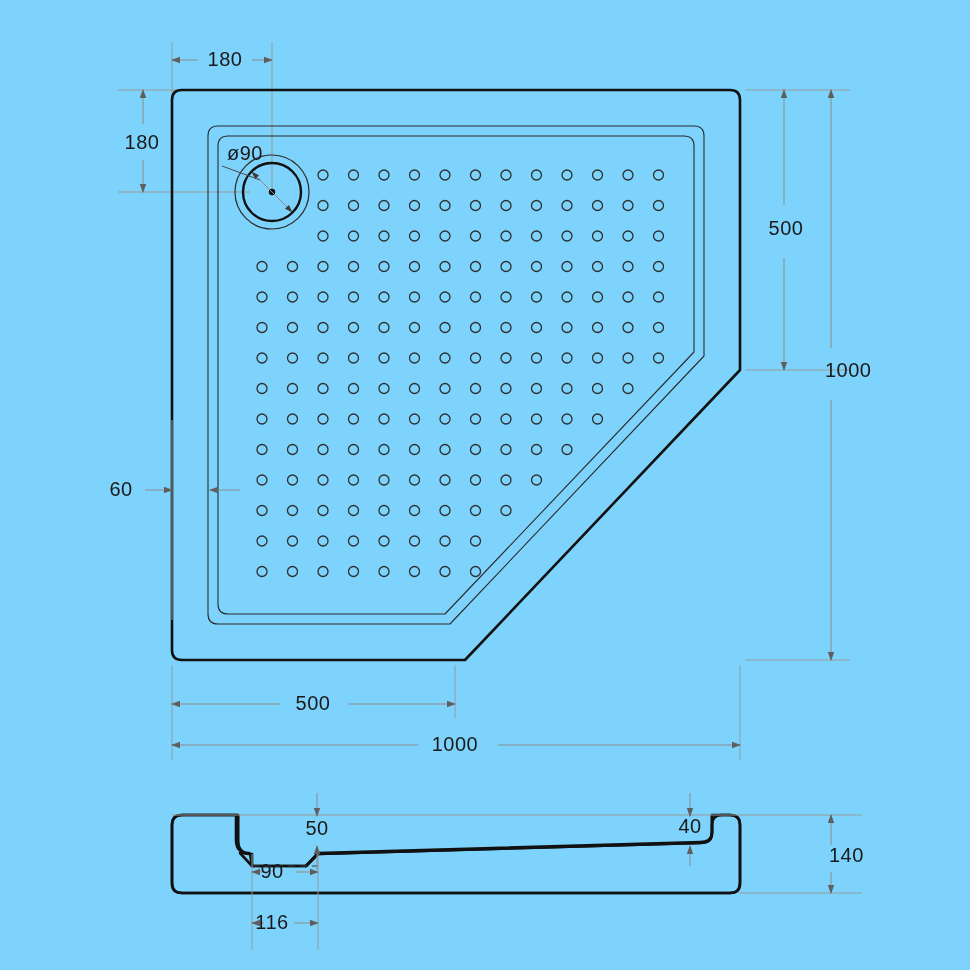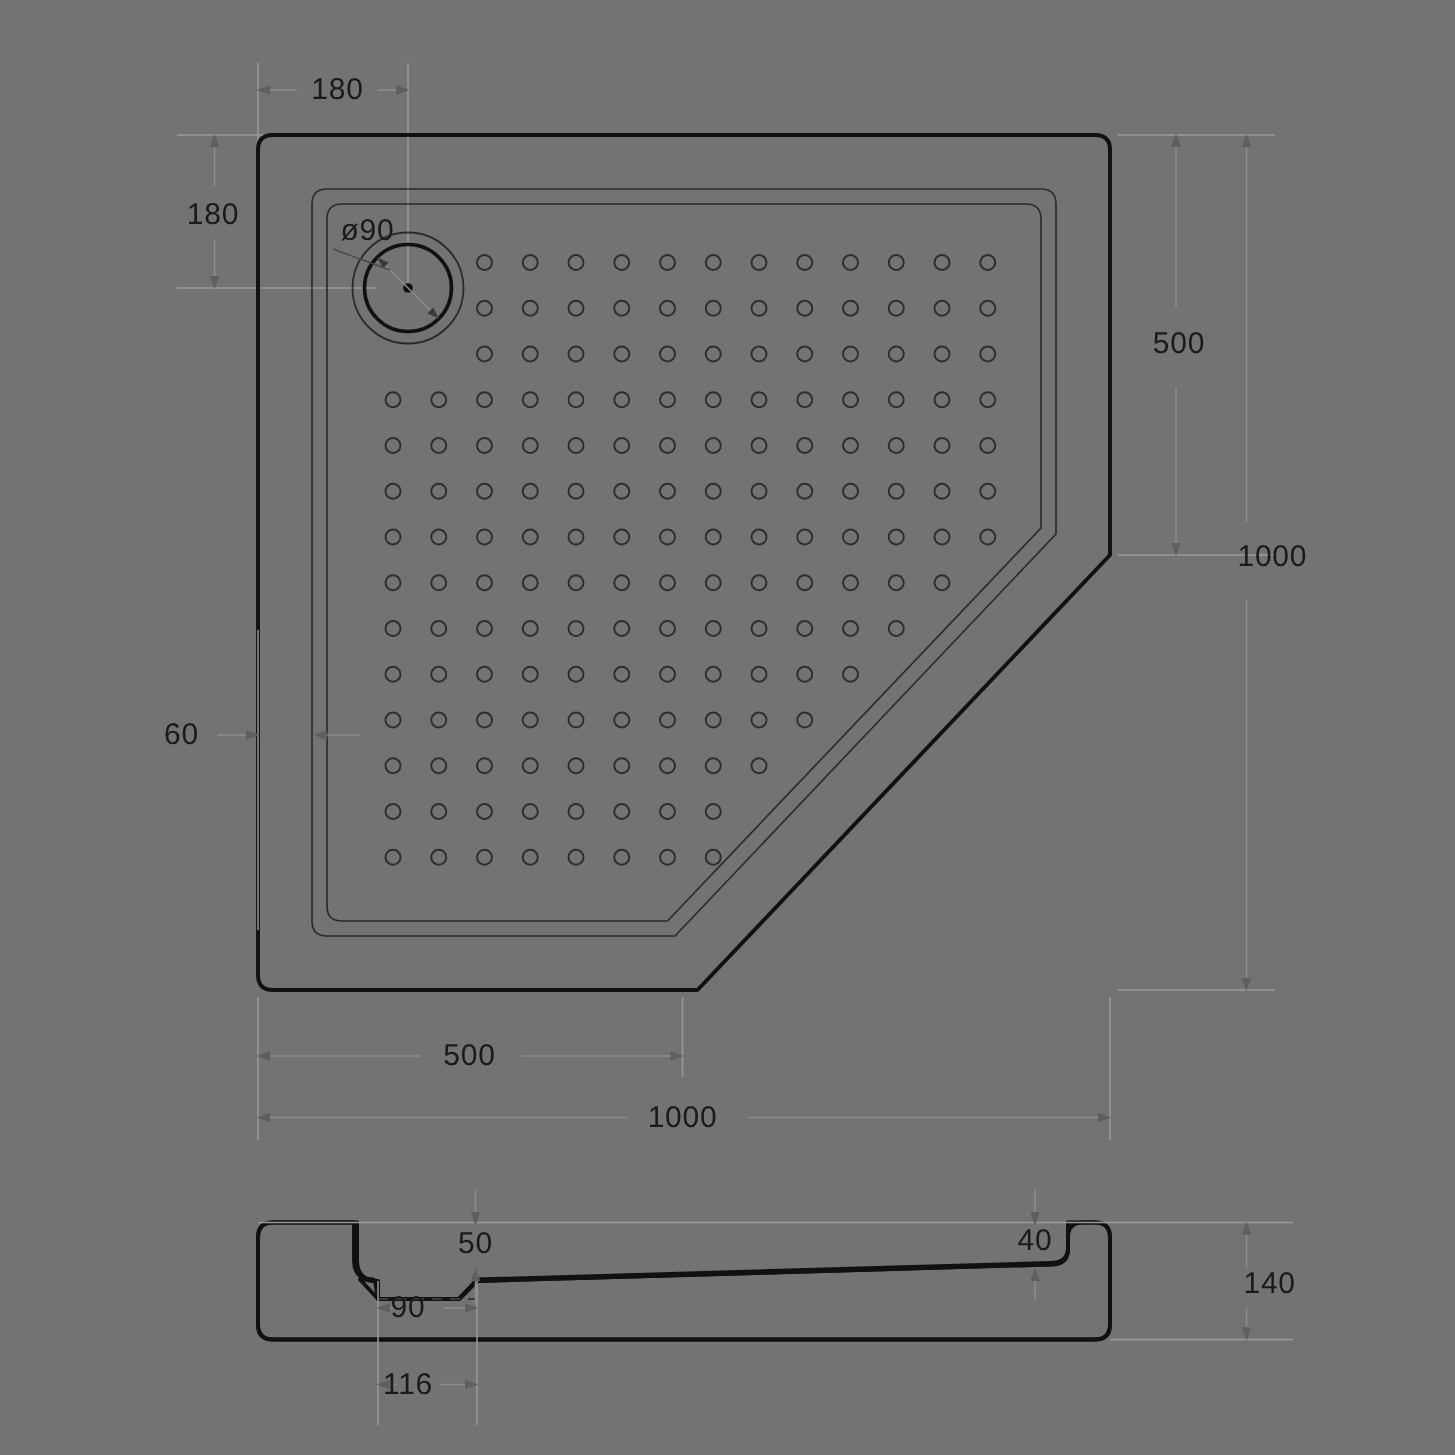--- a/index.html
+++ b/index.html
@@ -11,21 +11,21 @@
   body {
     width: 970px;
     height: 970px;
     font-family: "Liberation Sans", sans-serif;
     overflow: hidden;
   }
   #drawing-root {
     position: relative;
     width: 970px;
     height: 970px;
-    background: #737373;
+    background: #7dd3fc;
   }
   svg#tech-drawing {
     display: block;
     width: 970px;
     height: 970px;
   }
   .dim-text {
     font-family: "Liberation Sans", sans-serif;
     font-size: 20px;
     fill: #1a1a1a;

